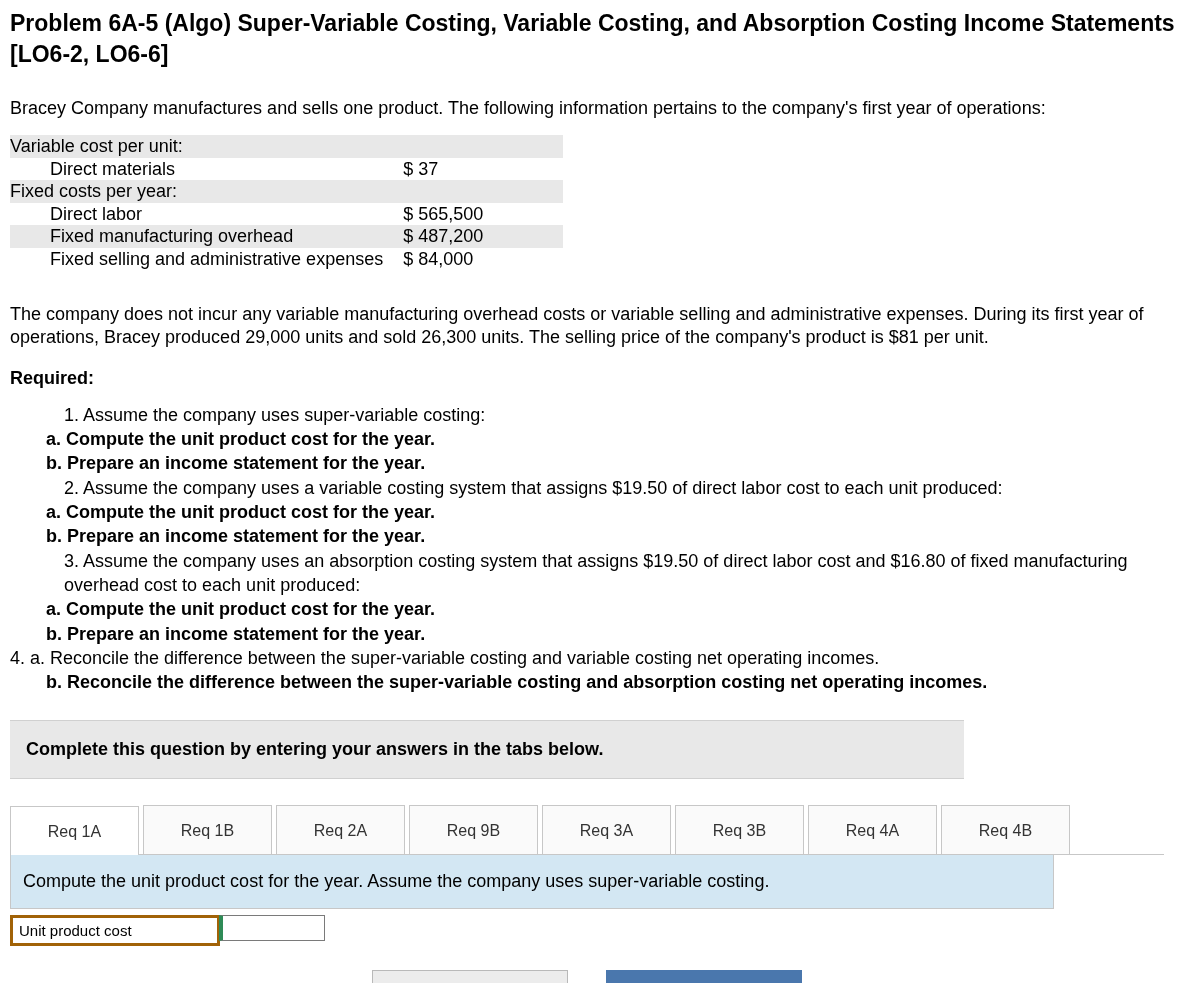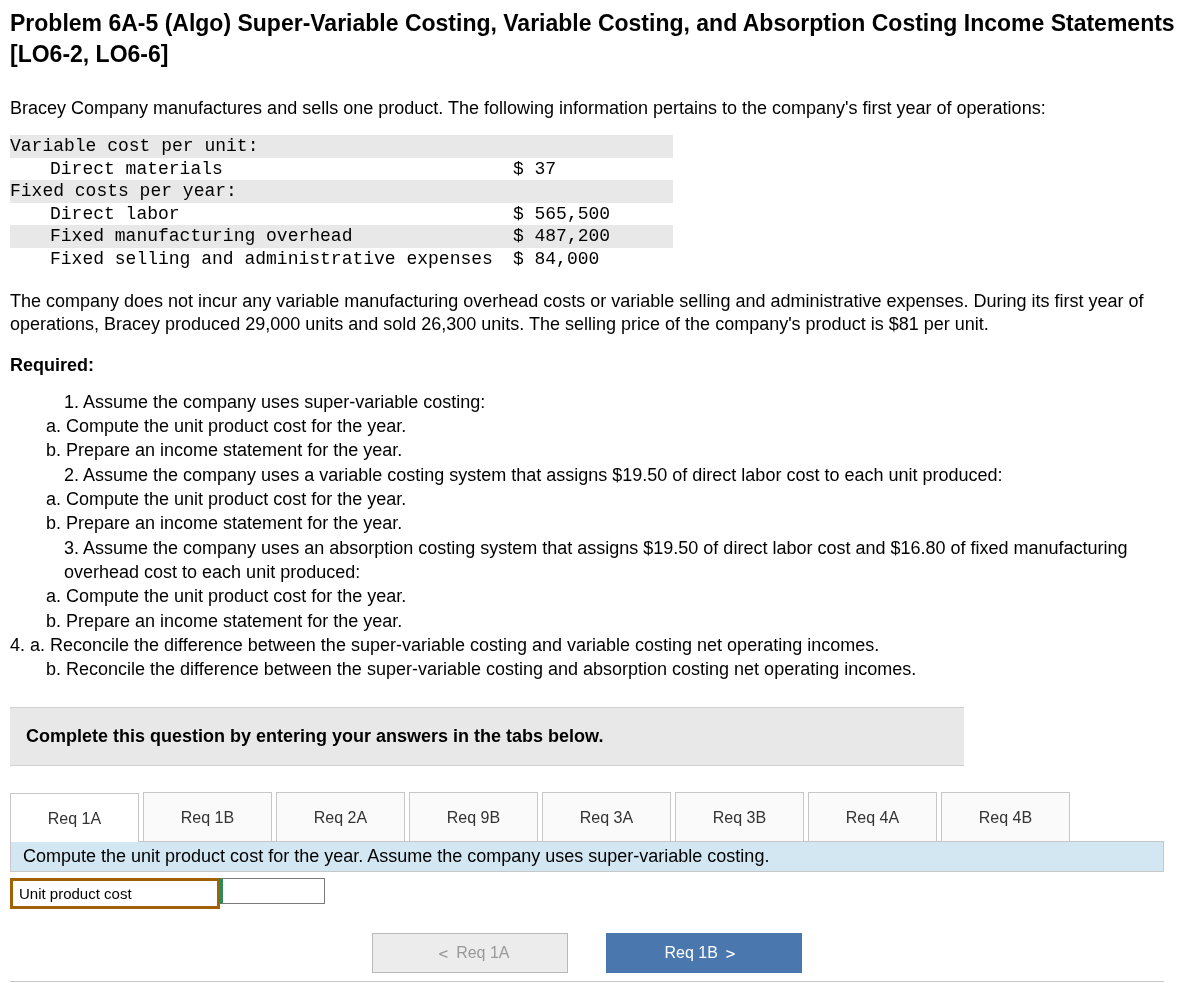--- a/index.html
+++ b/index.html
@@ -11,34 +11,34 @@
     padding: 8px 10px;
   }
   .title {
     font-size: 23px;
     font-weight: bold;
     line-height: 1.35;
     margin-bottom: 28px;
   }
   .intro { font-size: 18px; margin-bottom: 16px; }
   .data-table {
-    font-family: Liberation Mono, monospace;
+    font-family: Liberation Sans, sans-serif;
     font-size: 18px;
     border-collapse: collapse;
-    margin-bottom: 20px;
+    margin-bottom: 33px;
   }
   .data-table td { padding: 0 0; line-height: 1.25; }
   .data-table .indent { padding-left: 40px; }
   .data-table .valcol { padding-left: 20px; white-space: pre; width: 180px; }
   .banded { background: #e8e8e8; }
   .narr { font-size: 18px; margin-bottom: 18px; line-height: 1.3; }
   .req-hdr { font-size: 18px; font-weight: bold; margin-bottom: 14px; }
   .reqs { font-size: 18px; line-height: 1.35; margin-bottom: 26px; }
   .reqs .n1 { padding-left: 6px; margin-left: 48px; }
-  .reqs .n2 { padding-left: 36px; }
+  .reqs .n2 { padding-left: 36px; font-weight: bold; }
   .reqs .top4 { padding-left: 0; }
   .banner-box {
     background: #e8e8e8;
     border-top: 1px solid #d0d0d0;
     border-bottom: 1px solid #d0d0d0;
     padding: 18px 16px;
     font-size: 18px;
     font-weight: bold;
     width: 954px;
     margin-bottom: 26px;
@@ -56,25 +56,25 @@
     border-bottom: none;
     margin-right: 4px;
     cursor: pointer;
   }
   .tab.active {
     background: #fff;
     position: relative;
     top: 1px;
   }
   .tab-content {
-    width: 1154px;
+    width: 1044px;
     border: 1px solid #c7c7c7;
     border-top: none;
     background: #d3e7f3;
-    padding: 4px 12px;
+    padding: 16px 12px;
     font-size: 18px;
     margin-bottom: 6px;
   }
   .answer-row { display: flex; align-items: stretch; margin-bottom: 12px; }
   .answer-cell-label {
     border: 3px solid #a16207;
     background: #fff;
     font-size: 15px;
     padding: 4px 6px;
     width: 210px;

